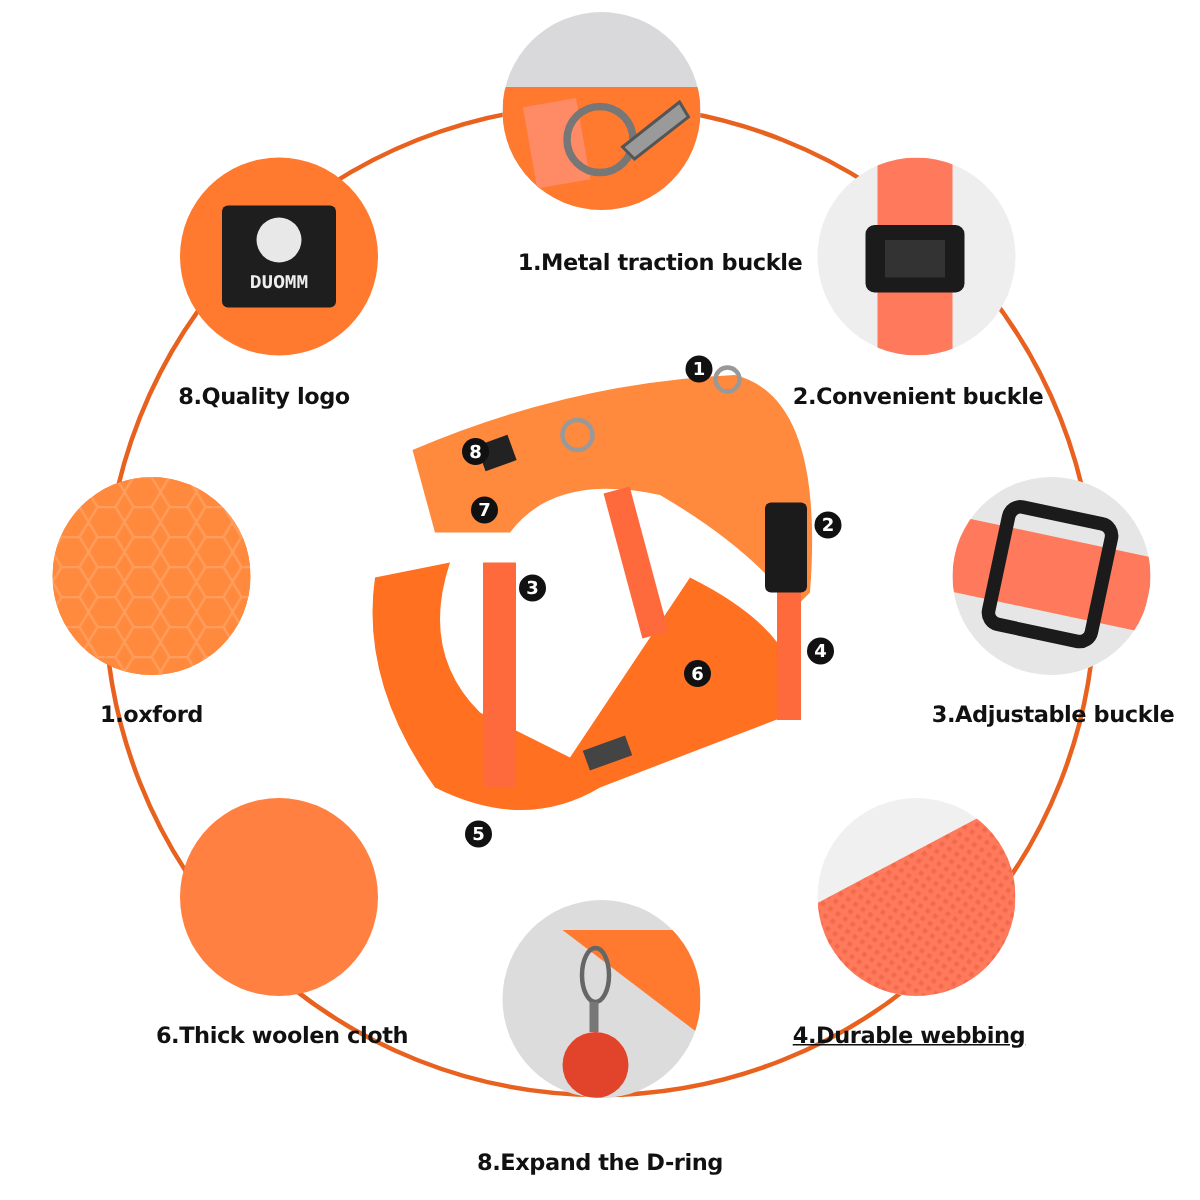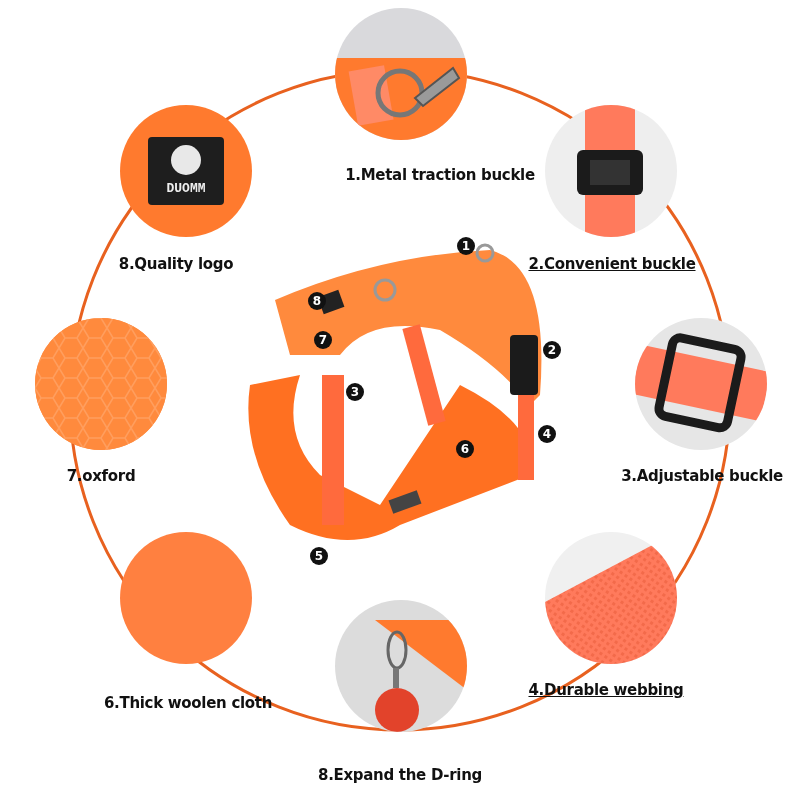--- a/index.html
+++ b/index.html
@@ -103,19 +103,19 @@
   <div class="marker" style="left:313px;top:116px;">2</div>
   <div class="marker" style="left:116px;top:158px;">3</div>
   <div class="marker" style="left:308px;top:200px;">4</div>
   <div class="marker" style="left:80px;top:322px;">5</div>
   <div class="marker" style="left:226px;top:215px;">6</div>
   <div class="marker" style="left:84px;top:106px;">7</div>
   <div class="marker" style="left:78px;top:67px;">8</div>
 </div>
 
 <div class="label" style="left:400px;top:166px;margin-left:40px;">1.Metal traction buckle</div>
-<div class="label" style="left:612px;top:255px;text-decoration:underline;">2.Convenient buckle</div>
+<div class="label" style="left:612px;top:255px;">2.Convenient buckle</div>
 <div class="label" style="left:702px;top:467px;">3.Adjustable buckle</div>
 <div class="label" style="left:606px;top:681px;text-decoration:underline;">4.Durable webbing</div>
 <div class="label" style="left:400px;top:766px;">8.Expand the D-ring</div>
-<div class="label" style="left:188px;top:681px;margin-top:13px;">6.Thick woolen cloth</div>
-<div class="label" style="left:101px;top:467px;">7.oxford</div>
+<div class="label" style="left:188px;top:681px;">6.Thick woolen cloth</div>
+<div class="label" style="left:101px;top:467px;">1.oxford</div>
 <div class="label" style="left:176px;top:255px;">8.Quality logo</div>
 
 </body></html>

